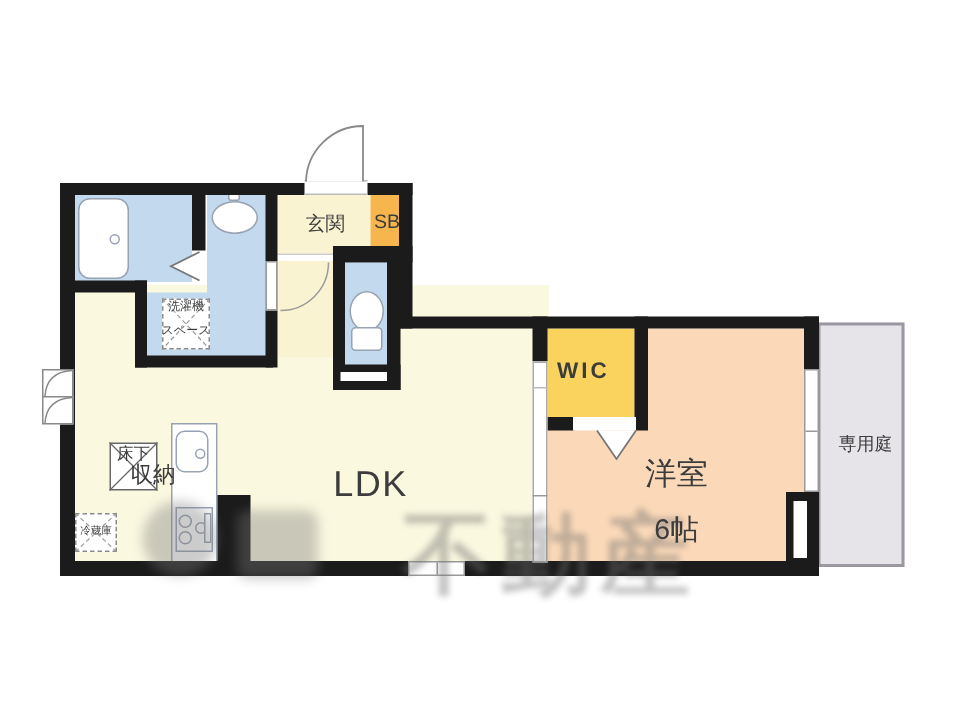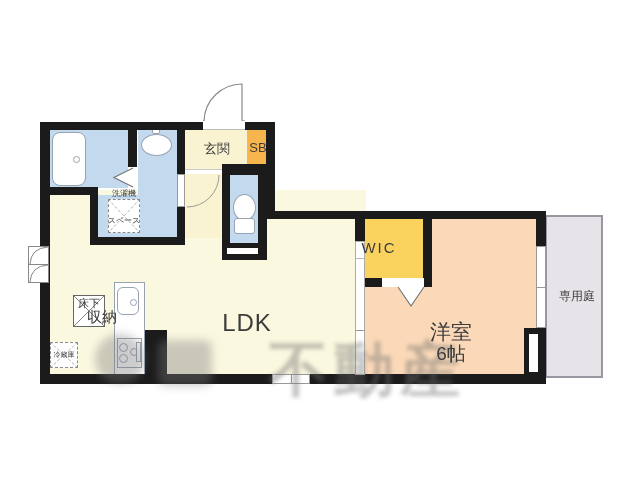--- a/index.html
+++ b/index.html
@@ -105,29 +105,29 @@
       <line x1="73" y1="295" x2="105" y2="327"></line>
         <line x1="105" y1="295" x2="73" y2="327"></line>
     </g>
     <g stroke="#999" stroke-width="0.8" stroke-dasharray="3,2">
       <line x1="50" y1="342" x2="78" y2="368"></line>
         <line x1="78" y1="342" x2="50" y2="368"></line>
     </g>
   </svg>
 
   <div class="lbl" style="left:247px;top:323px;font-size:24px;font-weight:500;letter-spacing:1px">LDK</div>
-  <div class="lbl" style="left:451px;top:332px;font-size:21px;font-weight:500">洋室</div>
+  <div class="lbl" style="left:451px;top:317px;font-size:21px;font-weight:500">洋室</div>
   <div class="lbl" style="left:451px;top:354px;font-size:19px;font-weight:500">6帖</div>
-  <div class="lbl" style="left:379px;top:248px;font-size:15px;font-weight:400;letter-spacing:2px">WIC</div>
+  <div class="lbl" style="left:389px;top:248px;font-size:15px;font-weight:700;letter-spacing:2px">WIC</div>
   <div class="lbl" style="left:217px;top:149px;font-size:13px">玄関</div>
   <div class="lbl" style="left:258px;top:148px;font-size:13px">SB</div>
   <div class="lbl" style="left:577px;top:296px;font-size:12px">専用庭</div>
   <div class="lbl" style="left:89px;top:304px;font-size:11px">床下</div>
   <div class="lbl" style="left:102px;top:317px;font-size:15px">収納</div>
   <div class="lbl" style="left:64px;top:355px;font-size:7px">冷蔵庫</div>
-  <div class="lbl" style="left:124px;top:194px;font-size:8px">洗濯機</div>
+  <div class="lbl" style="left:124px;top:205px;font-size:8px">洗濯機</div>
   <div class="lbl" style="left:124px;top:221px;font-size:8px">スペース</div>
 
   <div class="wmblob" style="left:95px;top:334px;width:50px;height:50px"></div>
   <div class="wmblob" style="left:158px;top:340px;width:54px;height:46px;border-radius:8px"></div>
   <div class="wm" style="left:268px;top:330px;font-size:60px;letter-spacing:6px">不動産</div>
 
 </div>
 
 </body></html>

